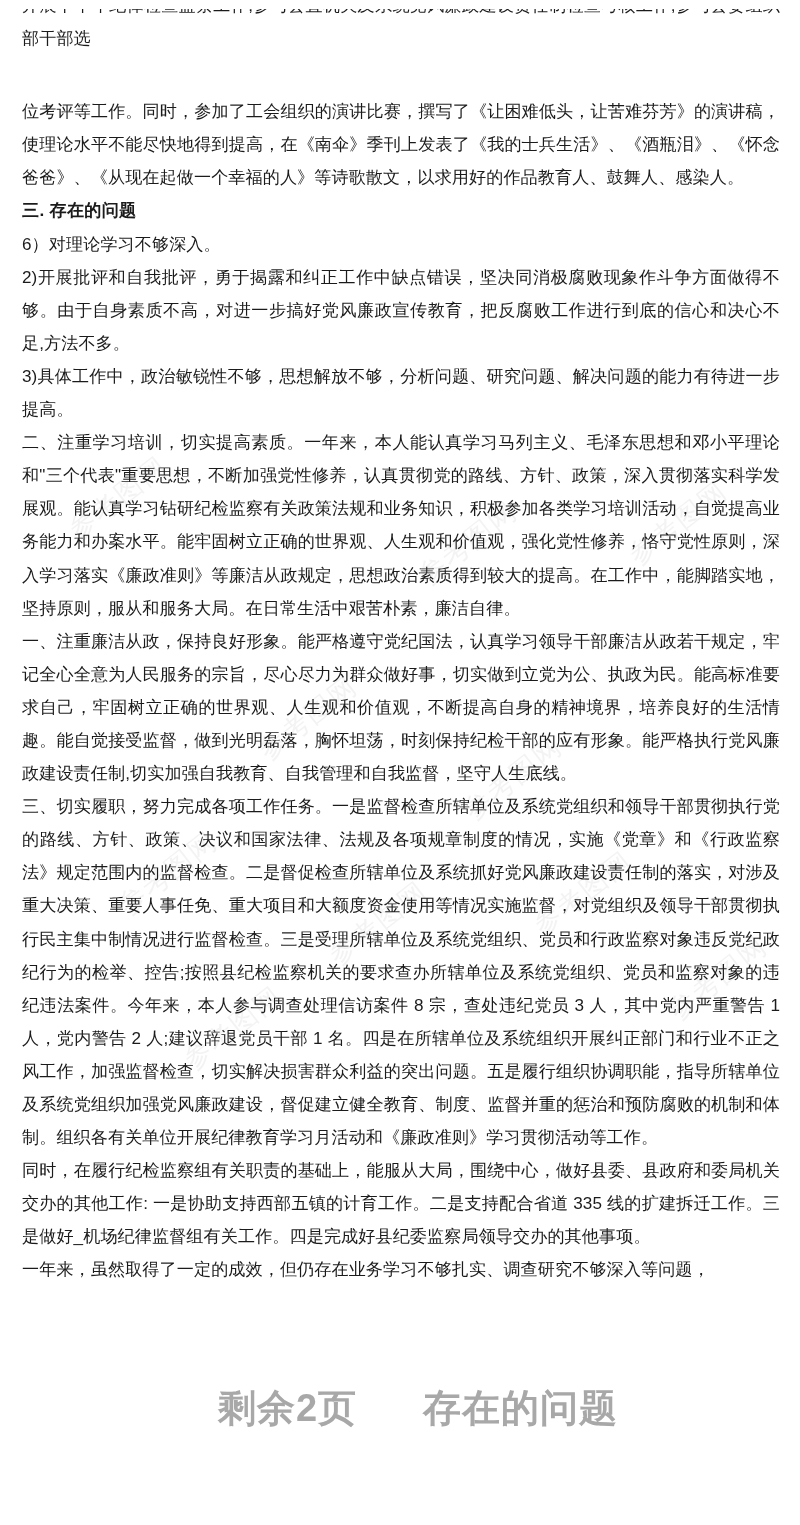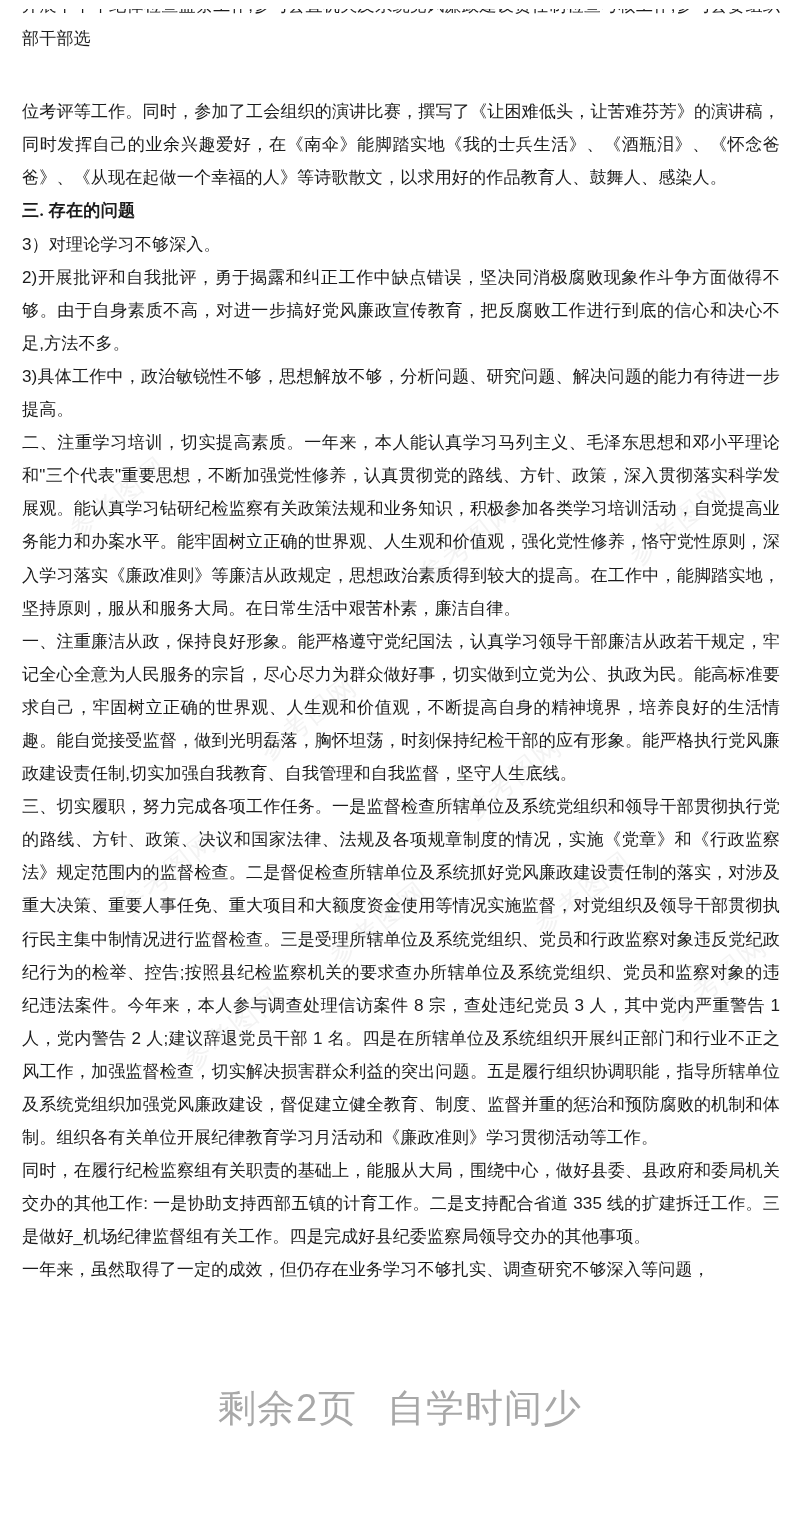--- a/index.html
+++ b/index.html
@@ -58,21 +58,20 @@
     line-height: 33.1px;
     text-align: justify;
     text-justify: inter-ideograph;
     letter-spacing: 0.1px;
     color: #1b1b1b;
     word-break: break-all;
   }
   .para.heading {
     font-weight: 700;
     letter-spacing: 0.3px;
-    font-family: Liberation Serif, serif;
   }
   .spacer-gap {
     height: 40px;
   }
 
   
   #paywall-overlay {
     position: absolute;
     left: 0;
     right: 0;
@@ -90,25 +89,26 @@
   }
   #paywall-notice {
     display: flex;
     align-items: baseline;
     justify-content: center;
     gap: 30px;
     transform: translateY(-14px);
   }
   .paywall-text {
     font-family: "Liberation Sans", "DejaVu Sans", sans-serif;
-    font-weight: 400;
+    font-weight: 700;
     font-size: 38px;
     color: #a8a8a8;
     letter-spacing: 1px;
     white-space: nowrap;
+    margin-left: 36px;
   }
 
   
   #top-clip-mask {
     position: absolute;
     left: 0; top: 0;
     width: 800px; height: 9px;
     background: #ffffff;
     z-index: 5;
   }
@@ -127,34 +127,34 @@
       <span class="wm" style="left: 320px; top: 905px; color: rgba(30, 30, 30, 0.055); transform: rotate(-38deg);">参考图网</span>
       <span class="wm" style="left: 525px; top: 875px; color: rgba(30, 30, 30, 0.055); transform: rotate(-38deg);">参考图网</span>
       <span class="wm" style="left: 660px; top: 960px; color: rgba(30, 30, 30, 0.055); transform: rotate(-38deg);">参考图网</span>
       <span class="wm" style="left: 175px; top: 1010px; color: rgba(30, 30, 30, 0.055); transform: rotate(-38deg);">参考图网</span>
       <span class="wm" style="left: 60px; top: 480px; color: rgba(30, 30, 30, 0.055); transform: rotate(-38deg);">参考图网</span>
     </div>
 
   <div id="doc-body">
       <p class="para">开展下半年纪律检查监察工作;参与县直机关及系统党风廉政建设责任制检查考核工作;参与县委组织部干部选</p>
       <div class="spacer-gap"></div>
-      <p class="para">位考评等工作。同时，参加了工会组织的演讲比赛，撰写了《让困难低头，让苦难芬芳》的演讲稿，同时发挥自己的业余兴趣爱好，在《南伞》能脚踏实地《我的士兵生活》、《酒瓶泪》、《怀念爸爸》、《从现在起做一个幸福的人》等诗歌散文，以求用好的作品教育人、鼓舞人、感染人。</p>
+      <p class="para">位考评等工作。同时，参加了工会组织的演讲比赛，撰写了《让困难低头，让苦难芬芳》的演讲稿，使理论水平不能尽快地得到提高，在《南伞》季刊上发表了《我的士兵生活》、《酒瓶泪》、《怀念爸爸》、《从现在起做一个幸福的人》等诗歌散文，以求用好的作品教育人、鼓舞人、感染人。</p>
       <p class="para heading">三. 存在的问题</p>
-      <p class="para">3）对理论学习不够深入。</p>
+      <p class="para">6）对理论学习不够深入。</p>
       <p class="para">2)开展批评和自我批评，勇于揭露和纠正工作中缺点错误，坚决同消极腐败现象作斗争方面做得不够。由于自身素质不高，对进一步搞好党风廉政宣传教育，把反腐败工作进行到底的信心和决心不足,方法不多。</p>
       <p class="para">3)具体工作中，政治敏锐性不够，思想解放不够，分析问题、研究问题、解决问题的能力有待进一步提高。</p>
       <p class="para">二、注重学习培训，切实提高素质。一年来，本人能认真学习马列主义、毛泽东思想和邓小平理论和"三个代表"重要思想，不断加强党性修养，认真贯彻党的路线、方针、政策，深入贯彻落实科学发展观。能认真学习钻研纪检监察有关政策法规和业务知识，积极参加各类学习培训活动，自觉提高业务能力和办案水平。能牢固树立正确的世界观、人生观和价值观，强化党性修养，恪守党性原则，深入学习落实《廉政准则》等廉洁从政规定，思想政治素质得到较大的提高。在工作中，能脚踏实地，坚持原则，服从和服务大局。在日常生活中艰苦朴素，廉洁自律。</p>
       <p class="para">一、注重廉洁从政，保持良好形象。能严格遵守党纪国法，认真学习领导干部廉洁从政若干规定，牢记全心全意为人民服务的宗旨，尽心尽力为群众做好事，切实做到立党为公、执政为民。能高标准要求自己，牢固树立正确的世界观、人生观和价值观，不断提高自身的精神境界，培养良好的生活情趣。能自觉接受监督，做到光明磊落，胸怀坦荡，时刻保持纪检干部的应有形象。能严格执行党风廉政建设责任制,切实加强自我教育、自我管理和自我监督，坚守人生底线。</p>
       <p class="para">三、切实履职，努力完成各项工作任务。一是监督检查所辖单位及系统党组织和领导干部贯彻执行党的路线、方针、政策、决议和国家法律、法规及各项规章制度的情况，实施《党章》和《行政监察法》规定范围内的监督检查。二是督促检查所辖单位及系统抓好党风廉政建设责任制的落实，对涉及重大决策、重要人事任免、重大项目和大额度资金使用等情况实施监督，对党组织及领导干部贯彻执行民主集中制情况进行监督检查。三是受理所辖单位及系统党组织、党员和行政监察对象违反党纪政纪行为的检举、控告;按照县纪检监察机关的要求查办所辖单位及系统党组织、党员和监察对象的违纪违法案件。今年来，本人参与调查处理信访案件 8 宗，查处违纪党员 3 人，其中党内严重警告 1 人，党内警告 2 人;建议辞退党员干部 1 名。四是在所辖单位及系统组织开展纠正部门和行业不正之风工作，加强监督检查，切实解决损害群众利益的突出问题。五是履行组织协调职能，指导所辖单位及系统党组织加强党风廉政建设，督促建立健全教育、制度、监督并重的惩治和预防腐败的机制和体制。组织各有关单位开展纪律教育学习月活动和《廉政准则》学习贯彻活动等工作。</p>
       <p class="para">同时，在履行纪检监察组有关职责的基础上，能服从大局，围绕中心，做好县委、县政府和委局机关交办的其他工作: 一是协助支持西部五镇的计育工作。二是支持配合省道 335 线的扩建拆迁工作。三是做好_机场纪律监督组有关工作。四是完成好县纪委监察局领导交办的其他事项。</p>
       <p class="para">一年来，虽然取得了一定的成效，但仍存在业务学习不够扎实、调查研究不够深入等问题，</p>
     </div>
 
   <div id="top-clip-mask"></div>
 
   <div id="paywall-overlay">
     <div id="paywall-notice">
       <span class="paywall-text">剩余2页</span>
-      <span class="paywall-text">自学时间少</span>
+      <span class="paywall-text">存在的问题</span>
     </div>
   </div>
 
 </div>
 
 </body></html>

